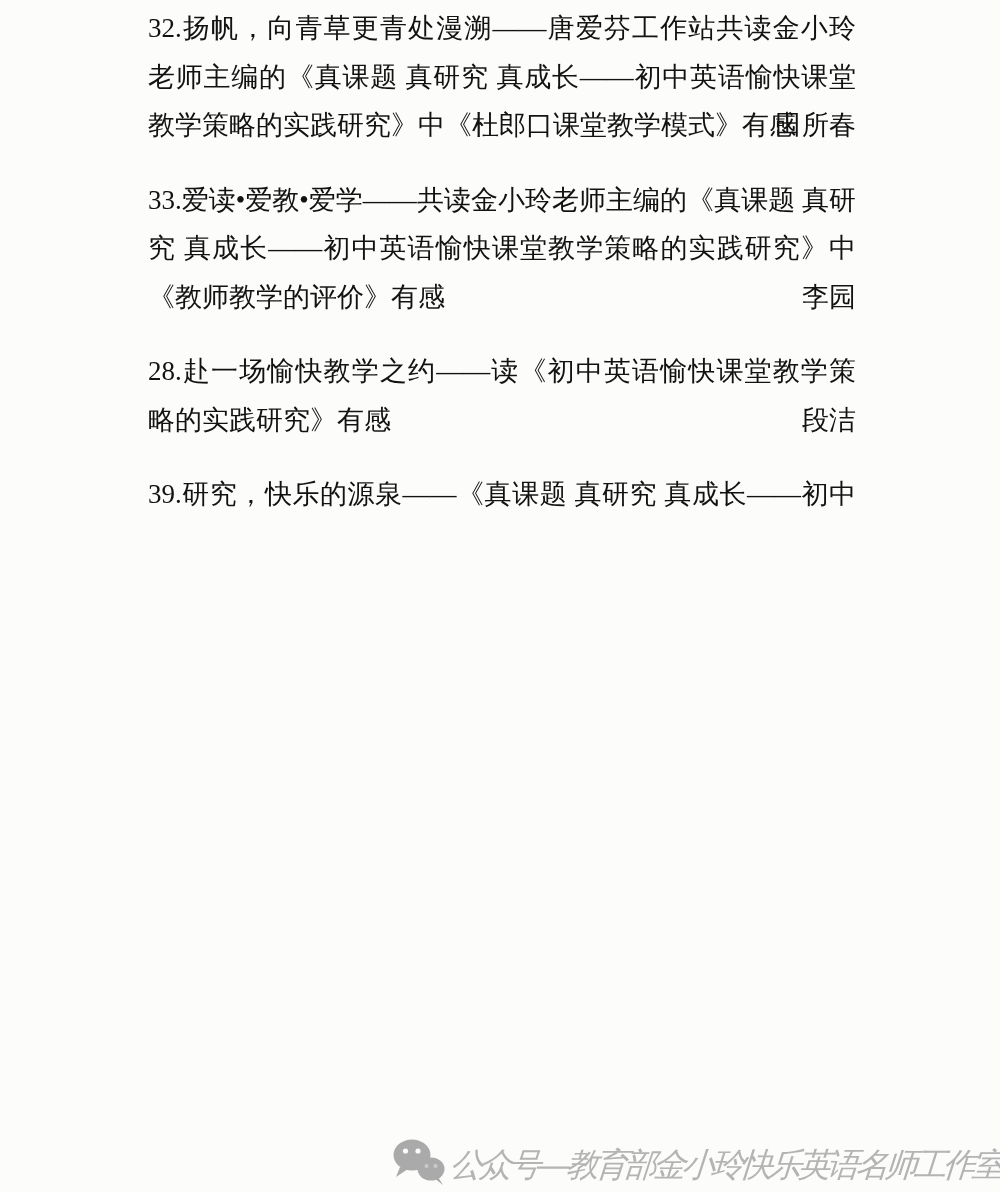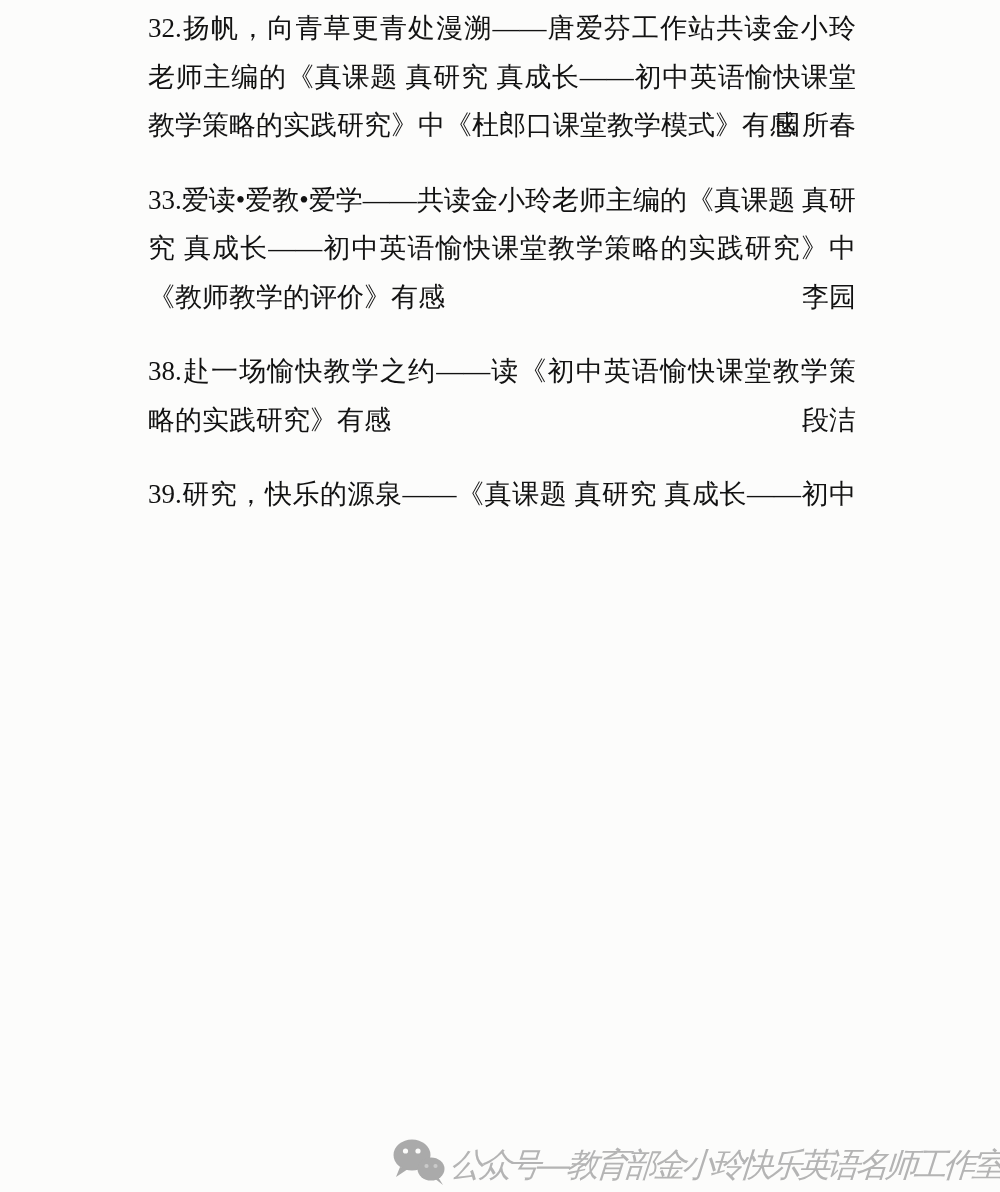--- a/index.html
+++ b/index.html
@@ -117,21 +117,21 @@
     <p class="entry">
       <span class="entry-text">33.爱读•爱教•爱学——共读金小玲老师主编的《真课题 真研究 真成长——初中英语愉快课堂教学策略的实践研究》中《教师教学的评价》有感</span>
       <span class="entry-author">李园</span>
     </p>
 
 
 
 
 
     <p class="entry">
-      <span class="entry-text">38.赴一场愉快教学之约——读《初中英语愉快课堂教学策略的实践研究》有感</span>
+      <span class="entry-text">28.赴一场愉快教学之约——读《初中英语愉快课堂教学策略的实践研究》有感</span>
       <span class="entry-author">段洁</span>
     </p>
 
     <p class="entry clip-one-line">
       <span class="entry-text">39.研究，快乐的源泉——《真课题 真研究 真成长——初中英语愉</span>
     </p>
 
   </div>
 </div>
 

